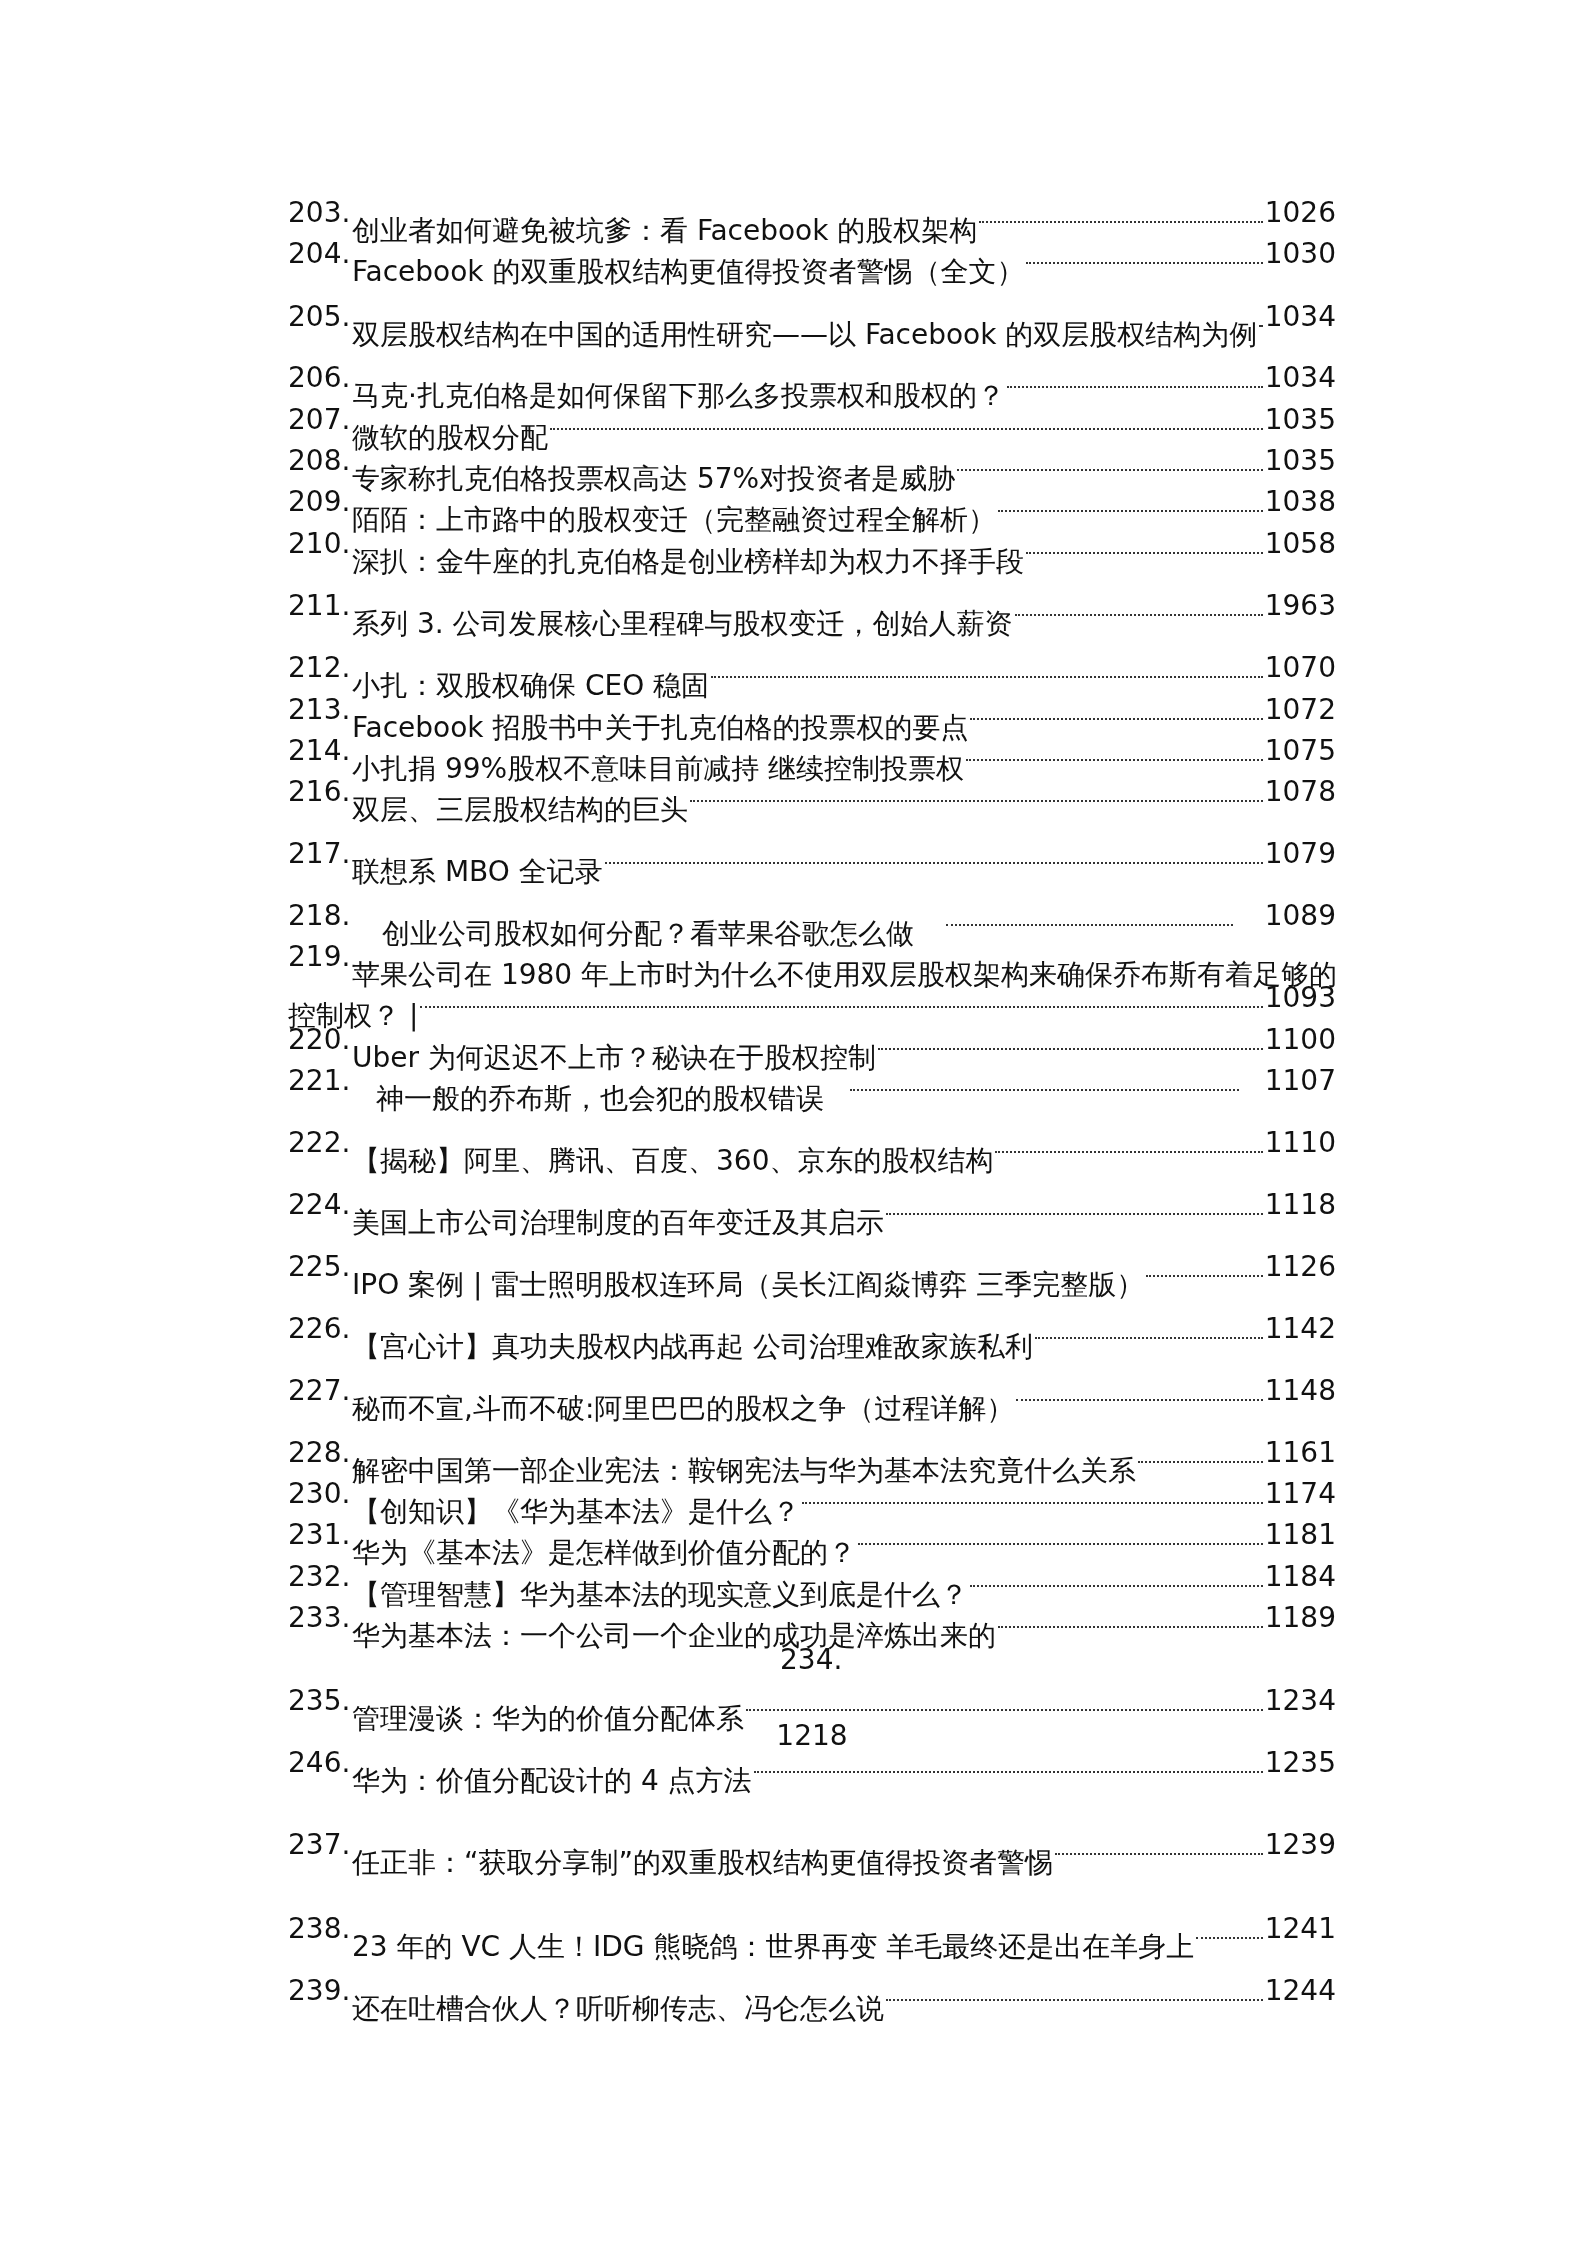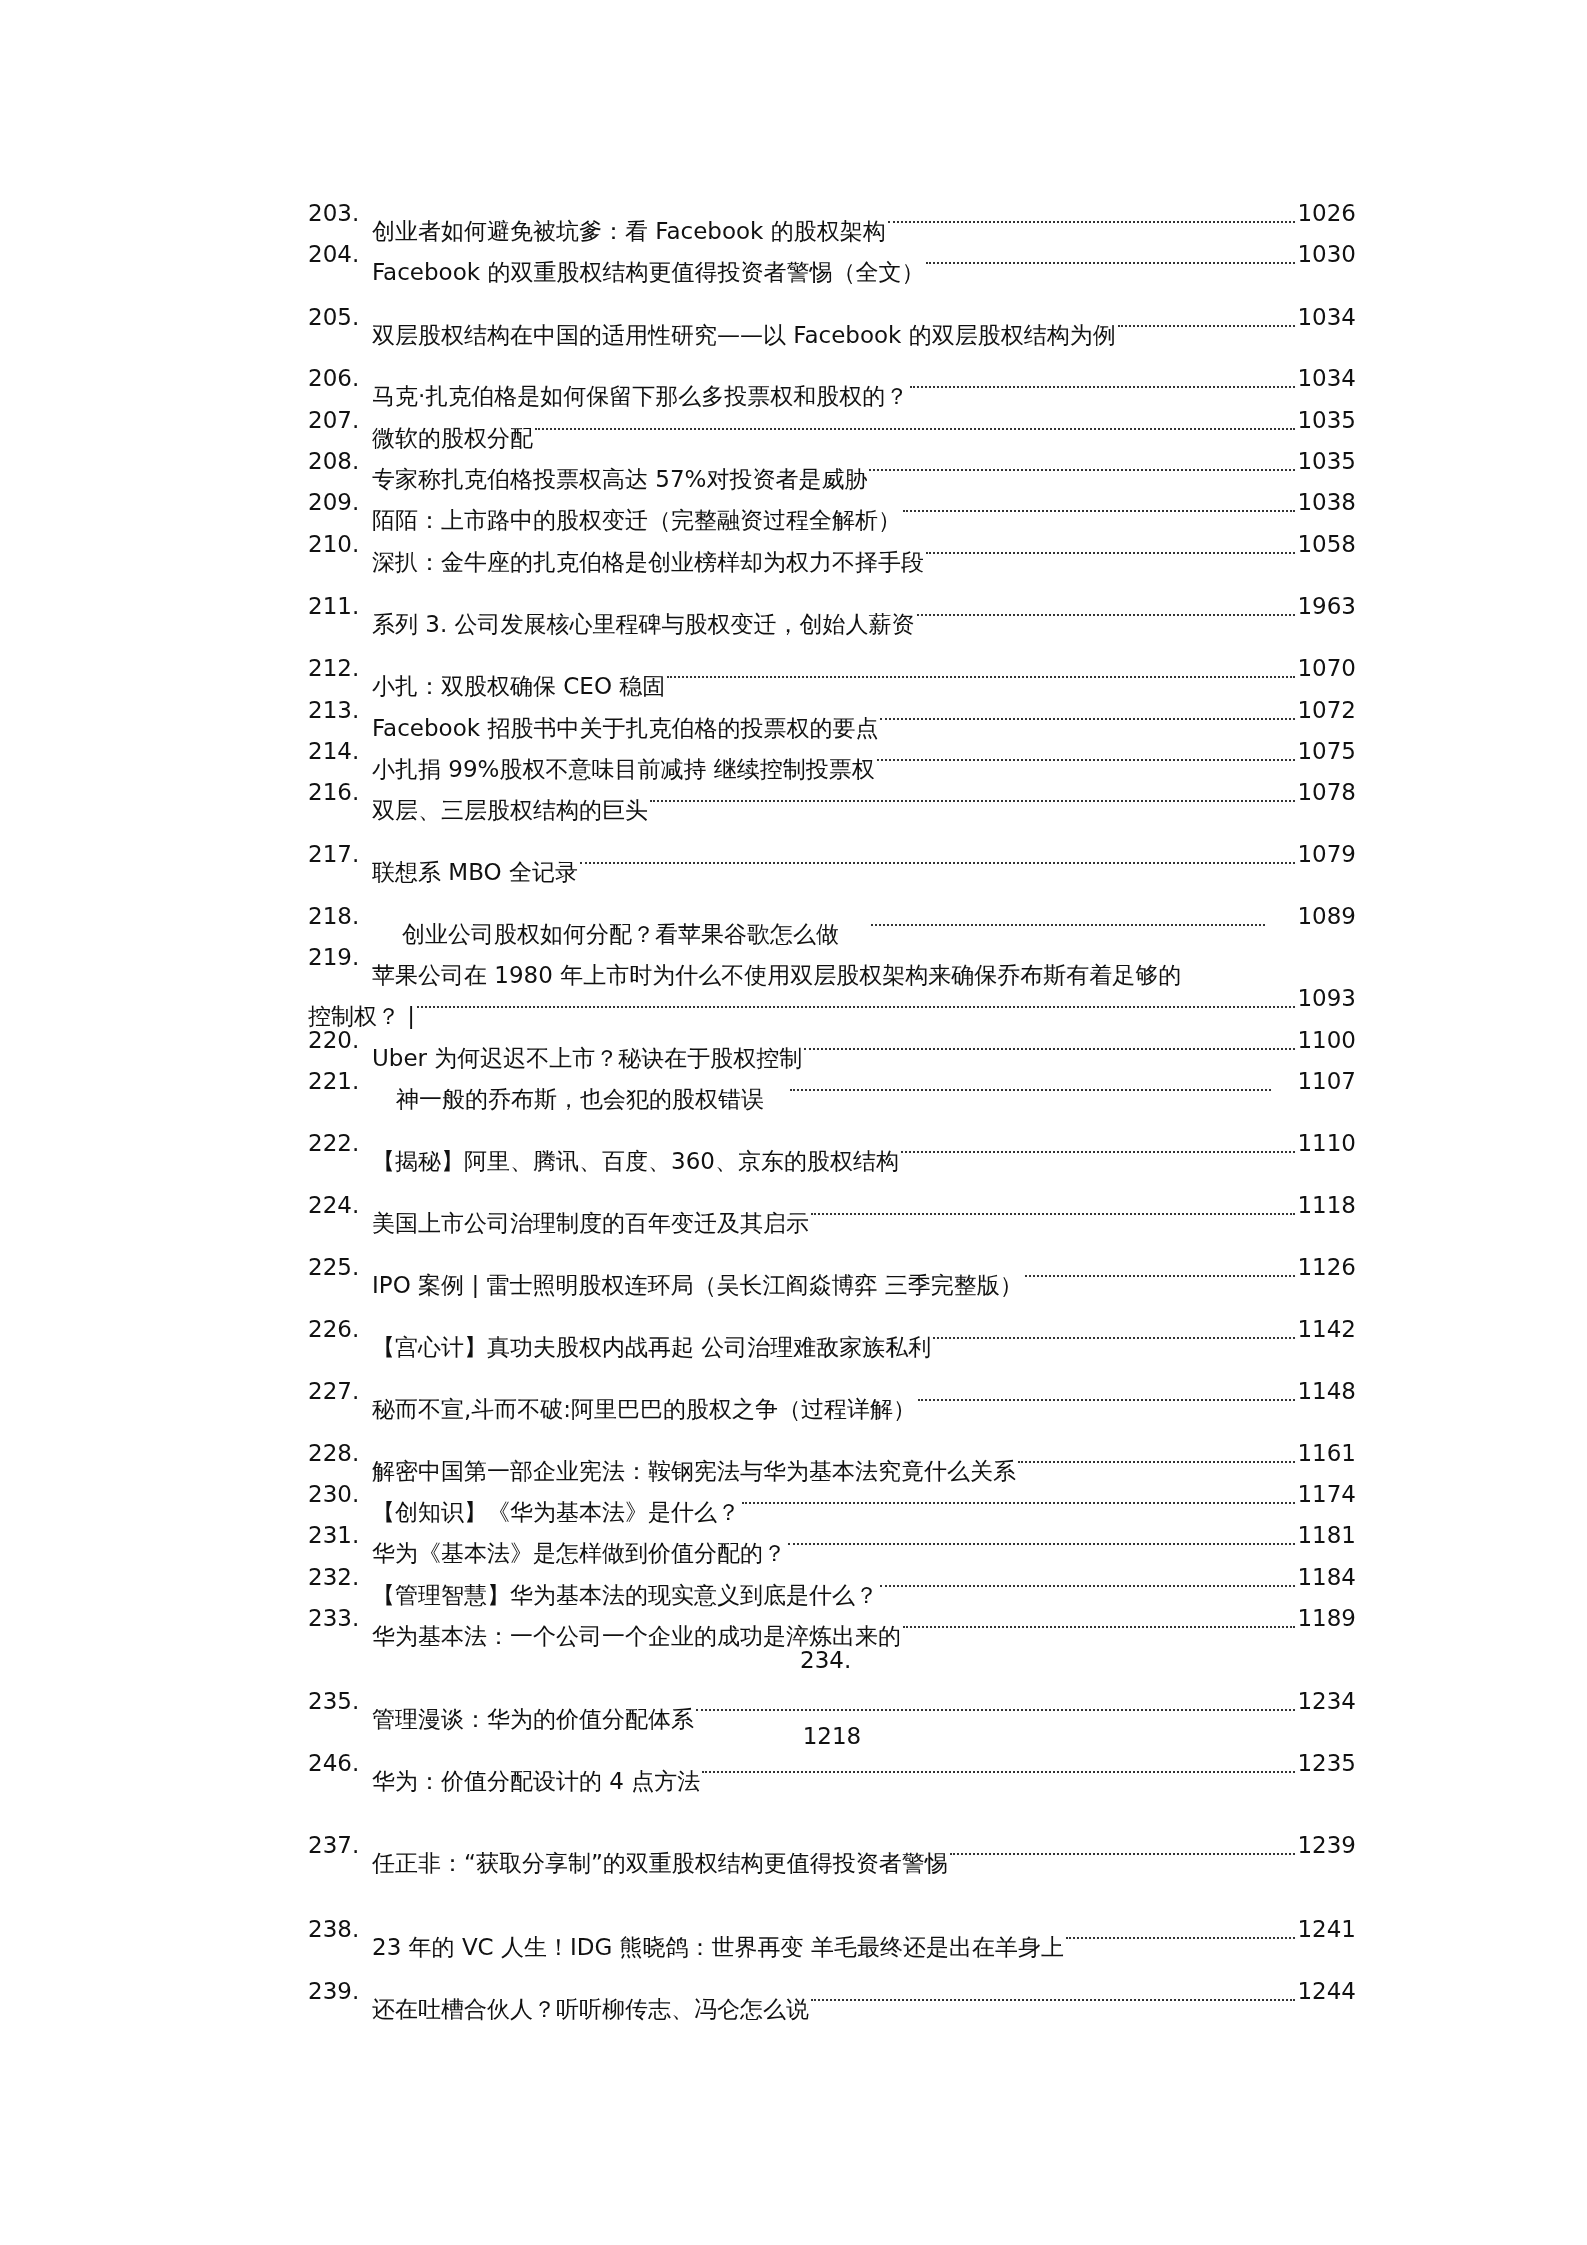--- a/index.html
+++ b/index.html
@@ -1,20 +1,20 @@
 <!DOCTYPE html>
 <html><head>
 <meta charset="utf-8">
 <style>
   html, body { margin: 0; padding: 0; background: #ffffff; }
   body { width: 1587px; height: 2245px; position: relative; overflow: hidden;
          font-family: "DejaVu Sans", "Liberation Sans", sans-serif; color: #111; }
   #toc { position: absolute; left: 0; top: 0; width: 1587px; height: 2245px; }
-  .row { position: absolute; left: 308px; width: 1048px; height: 40px;
-         display: flex; align-items: center; font-size: 23px; line-height: 40px;
+  .row { position: absolute; left: 288px; width: 1048px; height: 40px;
+         display: flex; align-items: center; font-size: 28px; line-height: 40px;
          white-space: nowrap; }
   .num { flex: 0 0 auto; min-width: 64px; }
   .title { flex: 0 1 auto; overflow: hidden; margin-top: 36px; }
   .leader { flex: 1 1 auto; overflow: hidden; height: 40px; margin: 0 2px;
             position: relative; }
   .leader::before { content: ""; position: absolute; left: 0; right: 0; bottom: 10px;
             border-bottom: 2px dotted #333; }
   .page { flex: 0 0 auto; text-align: right; }
   .row.cont .leader::before { bottom: 10px; }
   .row.first-line .title { flex: 1 1 auto; text-align: justify; }

